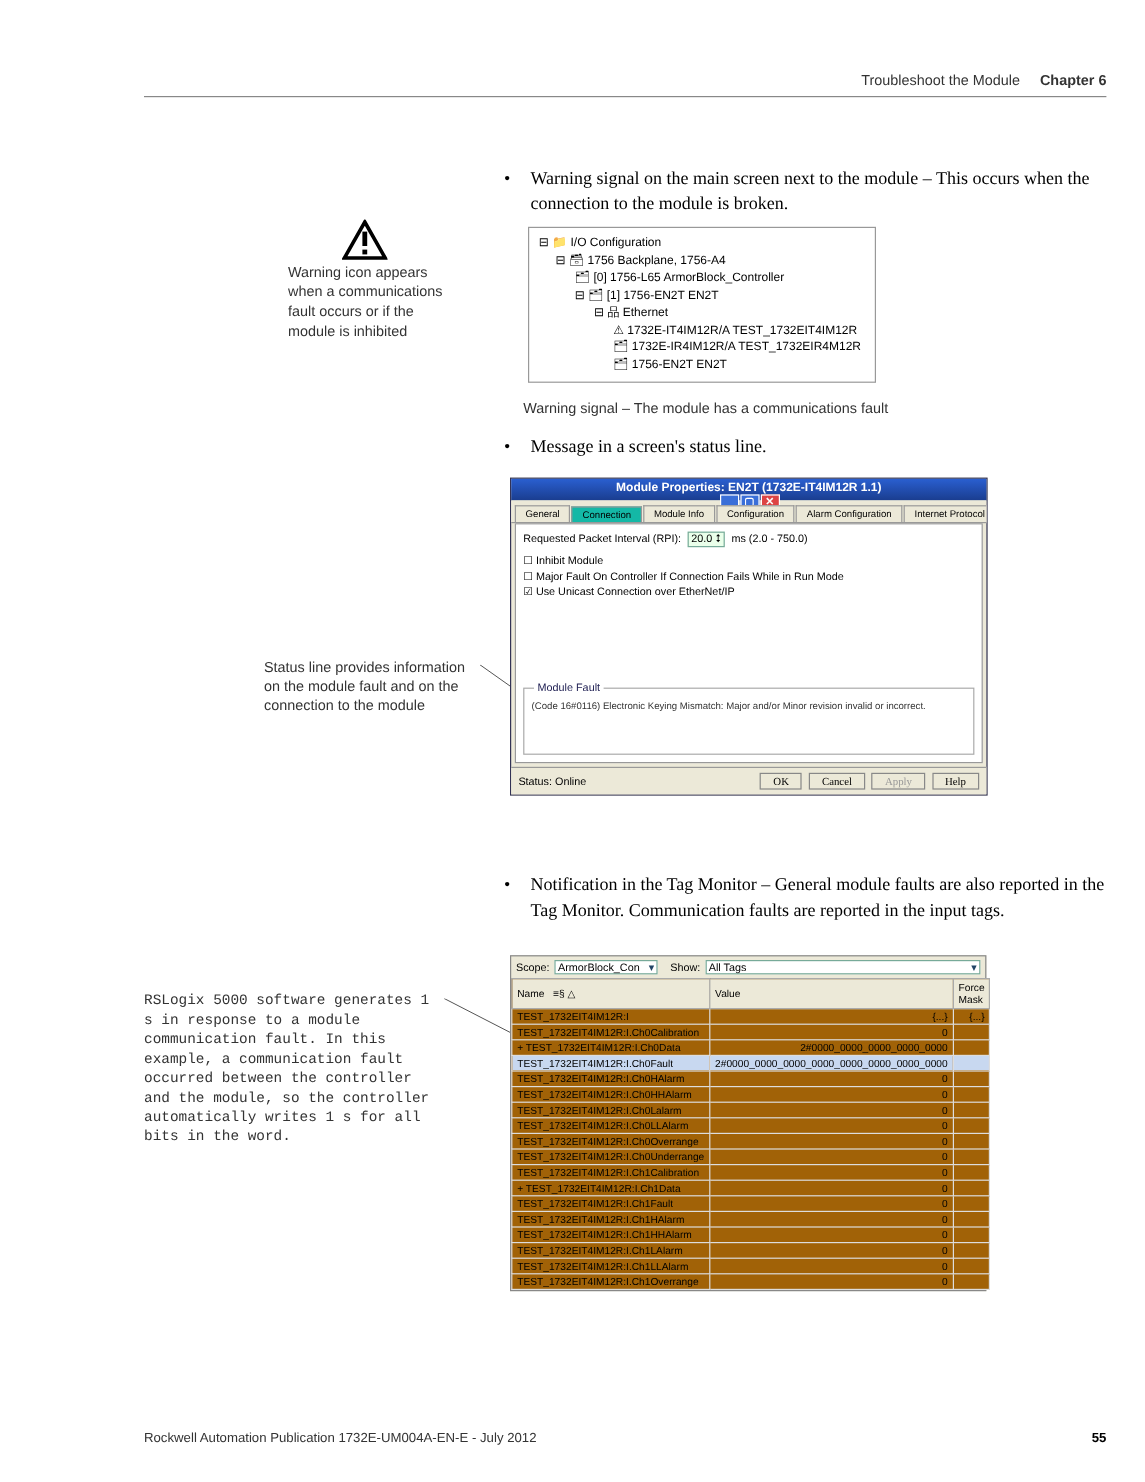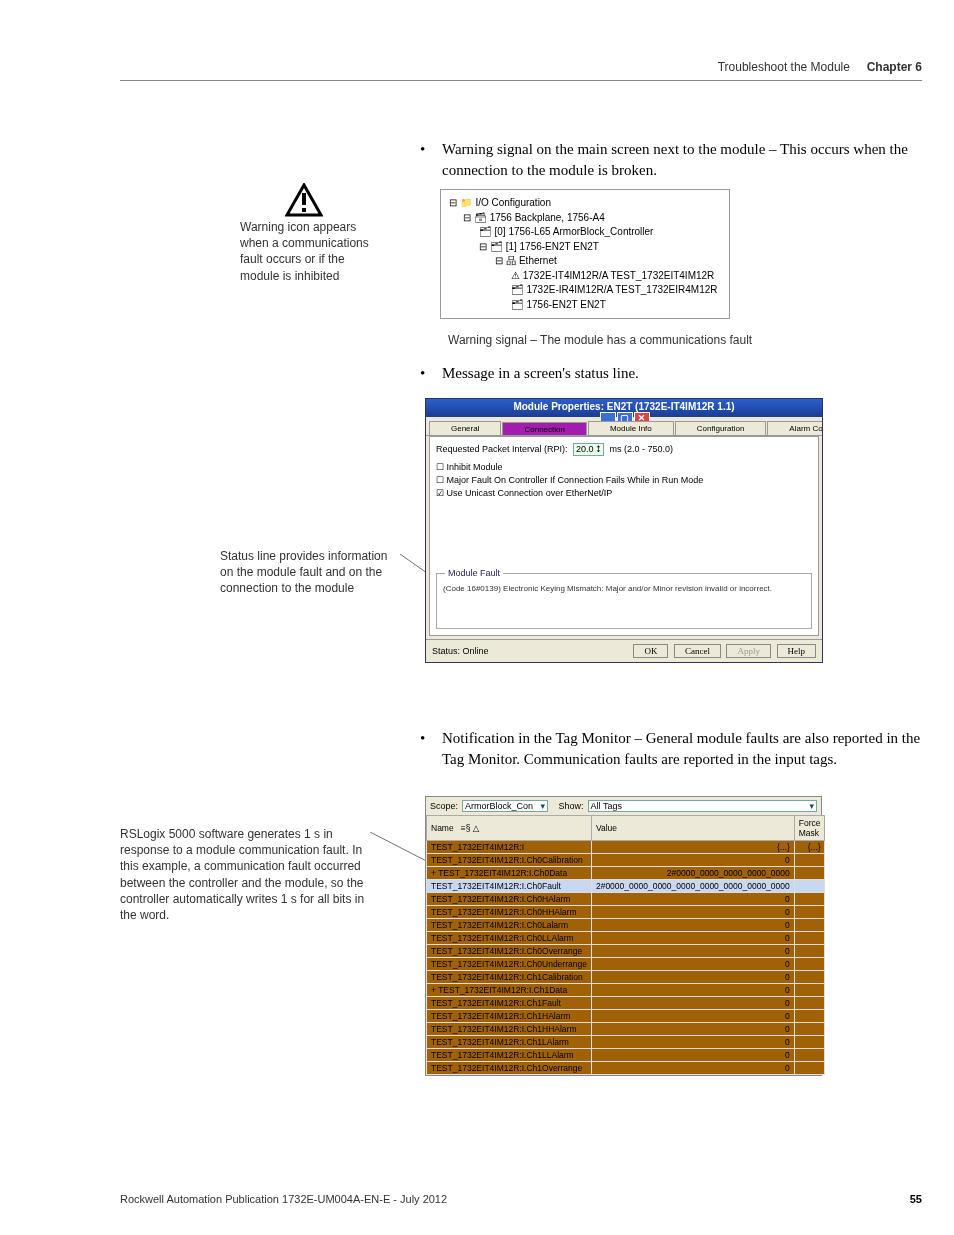--- a/index.html
+++ b/index.html
@@ -72,21 +72,21 @@
     box-sizing:border-box;
     line-height:1.45;
   }
   .tree-box .l0{margin-left:4px;}
   .tree-box .l1{margin-left:18px;}
   .tree-box .l2{margin-left:34px;}
   .tree-box .l3{margin-left:50px;}
   .tree-box .l4{margin-left:66px;}
   .fig1-caption{
     position:absolute;
-    left:208px;top:140px;
+    left:196px;top:140px;
     font-family:Arial,Helvetica,sans-serif;
     font-size:12px;
     color:#333;
   }
   
   .fig2-wrap{
     position:relative;
     margin-top:14px;
     margin-left:100px;
     height:330px;
@@ -139,27 +139,27 @@
     border-bottom:1px solid #999;
     background:#ece9d8;
     font-size:8px;
     padding-top:4px;
     padding-left:3px;
     gap:1px;
     flex-wrap:nowrap;
     overflow:hidden;
   }
   .tab{
-    padding:2px 21px;
+    padding:2px 8px;
     border:1px solid #999;
     border-bottom:none;
     background:#ece9d8;
     white-space:nowrap;
   }
-  .tab.active{background:#a21caf;position:relative;top:1px;}
+  .tab.active{background:#14b8a6;position:relative;top:1px;}
   .dlg-body{
     background:#fff;
     border:1px solid #999;
     margin:0 3px 3px;
     padding:6px;
     height:200px;
     box-sizing:border-box;
     font-size:9px;
     color:#000;
     position:relative;
@@ -206,21 +206,21 @@
   .fig3-wrap{
     position:relative;
     margin-top:26px;
     margin-left:0;
     height:290px;
   }
   .callout3{
     position:absolute;
     left:0;top:30px;
     width:250px;
-    font-family:Liberation Sans, sans-serif;
+    font-family:Liberation Mono, monospace;
     font-size:12px;
     color:#333;
     line-height:1.35;
   }
   .callout3-line{
     position:absolute;
     left:250px;top:36px;
     width:70px;height:36px;
     pointer-events:none;
   }
@@ -347,21 +347,21 @@
             <span>Requested Packet Interval (RPI):</span>
             <span class="rpi-input"><span>20.0</span> ⭥</span>
             <span>ms (2.0 - 750.0)</span>
           </div>
           <div class="chk">☐ <span>Inhibit Module</span></div>
           <div class="chk">☐ <span>Major Fault On Controller If Connection Fails While in Run Mode</span></div>
           <div class="chk">☑ <span>Use Unicast Connection over EtherNet/IP</span></div>
 
           <div class="module-fault">
             <span class="legend">Module Fault</span>
-            <div class="msg">(Code 16#0139) Electronic Keying Mismatch: Major and/or Minor revision invalid or incorrect.</div>
+            <div class="msg">(Code 16#0116) Electronic Keying Mismatch: Major and/or Minor revision invalid or incorrect.</div>
           </div>
         </div>
         <div class="dlg-status">
           <span>Status: Online</span>
           <span class="dlg-btns">
             <button>OK</button>
             <button>Cancel</button>
             <button disabled="">Apply</button>
             <button>Help</button>
           </span>

